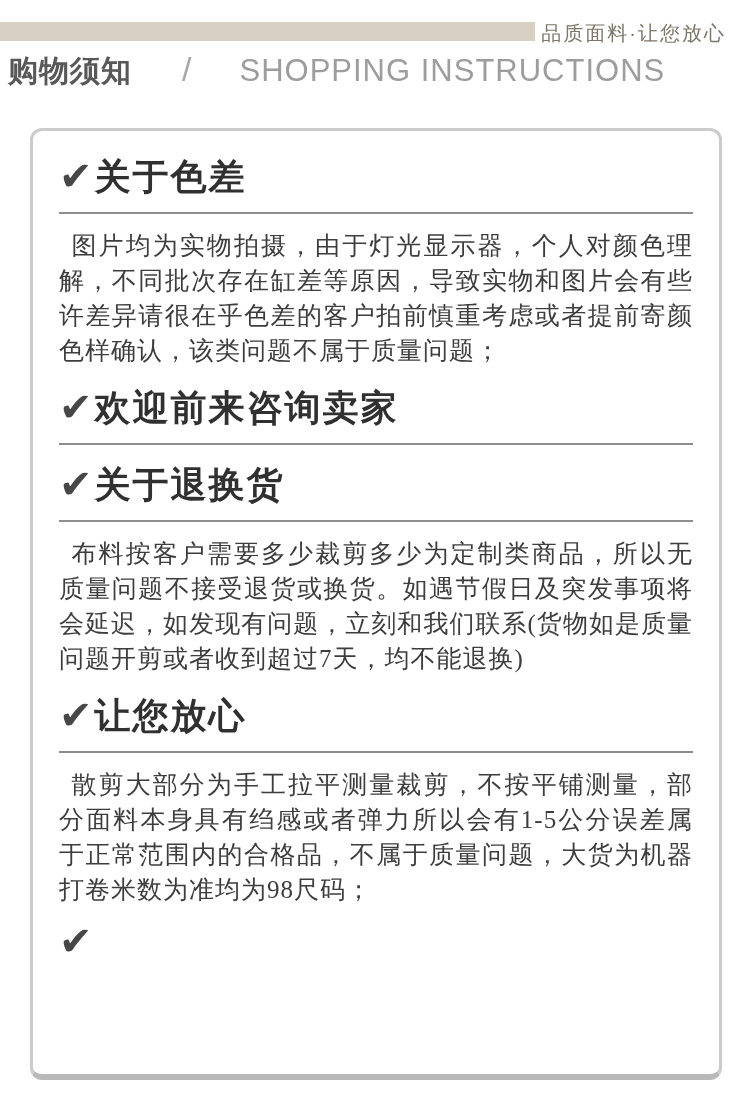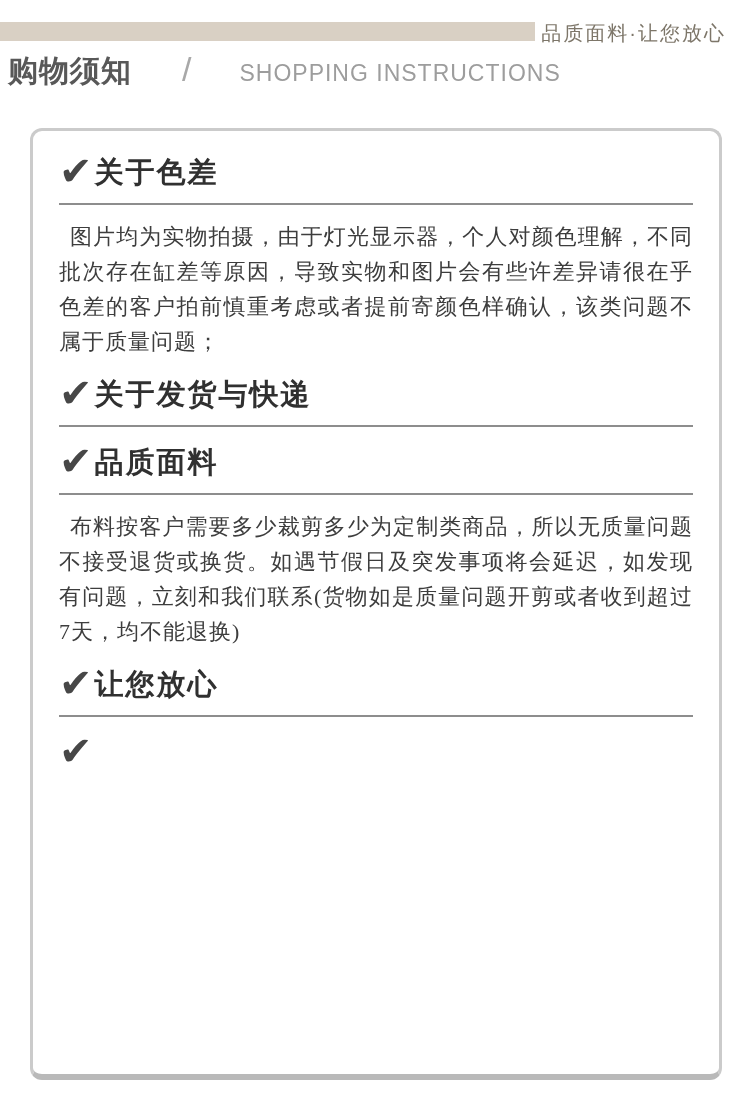--- a/index.html
+++ b/index.html
@@ -59,21 +59,21 @@
     letter-spacing: 1px;
     margin: 0;
   }
   .page-title-slash {
     font-size: 34px;
     font-weight: 300;
     color: #a8a8a8;
     margin: 0 2px 0 4px;
   }
   .page-title-en {
-    font-size: 23px;
+    font-size: 31px;
     color: var(--title_en, #9d9d9d);
     letter-spacing: 1px;
   }
 
   
   .notice-box {
     position: absolute;
     top: 128px;
     left: 30px;
     width: 692px;
@@ -95,34 +95,34 @@
   .check {
     font-size: 40px;
     line-height: 40px;
     font-weight: bold;
     color: var(--check, #474747);
     margin-right: 2px;
     transform: translateY(-2px);
   }
   .section-title {
     font-family: "Liberation Serif", "DejaVu Serif", serif;
-    font-size: 29px;
+    font-size: 36px;
     font-weight: bold;
     color: var(--heading_text, #303030);
     letter-spacing: 2px;
     margin: 0;
   }
   .rule {
     border: none;
     border-top: 2px solid var(--rule, #8d8d8d);
     margin: 0 0 14px 0;
   }
   .section-body {
     font-family: "Liberation Serif", "DejaVu Serif", serif;
-    font-size: 22px;
+    font-size: 25px;
     line-height: 35px;
     color: var(--body_text, #3d3d3d);
     letter-spacing: 1px;
     text-indent: 0.5em;
     margin: 0 0 6px 0;
     text-align: justify;
   }
 </style>
 </head>
 <body>
@@ -145,40 +145,41 @@
       <span class="check">✔</span>
       <h2 class="section-title">关于色差</h2>
     </div>
     <hr class="rule">
     <p class="section-body">图片均为实物拍摄，由于灯光显示器，个人对颜色理解，不同批次存在缸差等原因，导致实物和图片会有些许差异请很在乎色差的客户拍前慎重考虑或者提前寄颜色样确认，该类问题不属于质量问题；</p>
   </section>
 
   <section class="notice-section">
     <div class="section-header">
       <span class="check">✔</span>
-      <h2 class="section-title">关于发货与快递</h2>
+      <h2 class="section-title">欢迎前来咨询卖家</h2>
     </div>
     <hr class="rule">
   </section>
 
   <section class="notice-section">
     <div class="section-header">
       <span class="check">✔</span>
-      <h2 class="section-title">品质面料</h2>
+      <h2 class="section-title">关于退换货</h2>
     </div>
     <hr class="rule">
     <p class="section-body">布料按客户需要多少裁剪多少为定制类商品，所以无质量问题不接受退货或换货。如遇节假日及突发事项将会延迟，如发现有问题，立刻和我们联系(货物如是质量问题开剪或者收到超过7天，均不能退换)</p>
   </section>
 
   <section class="notice-section">
     <div class="section-header">
       <span class="check">✔</span>
       <h2 class="section-title">让您放心</h2>
     </div>
     <hr class="rule">
+    <p class="section-body">散剪大部分为手工拉平测量裁剪，不按平铺测量，部分面料本身具有绉感或者弹力所以会有1-5公分误差属于正常范围内的合格品，不属于质量问题，大货为机器打卷米数为准均为98尺码；</p>
   </section>
 
   <section class="notice-section">
     <div class="section-header">
       <span class="check">✔</span>
     </div>
 
   </section>
 
 </div>

